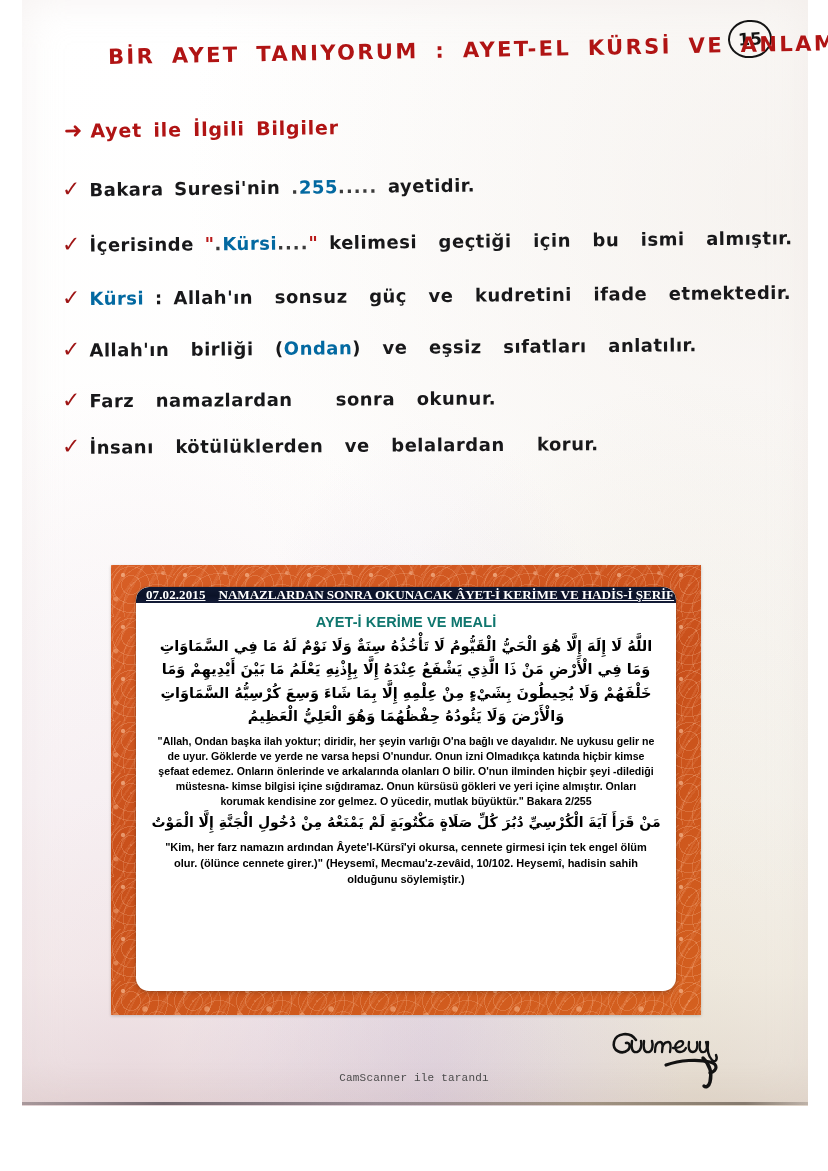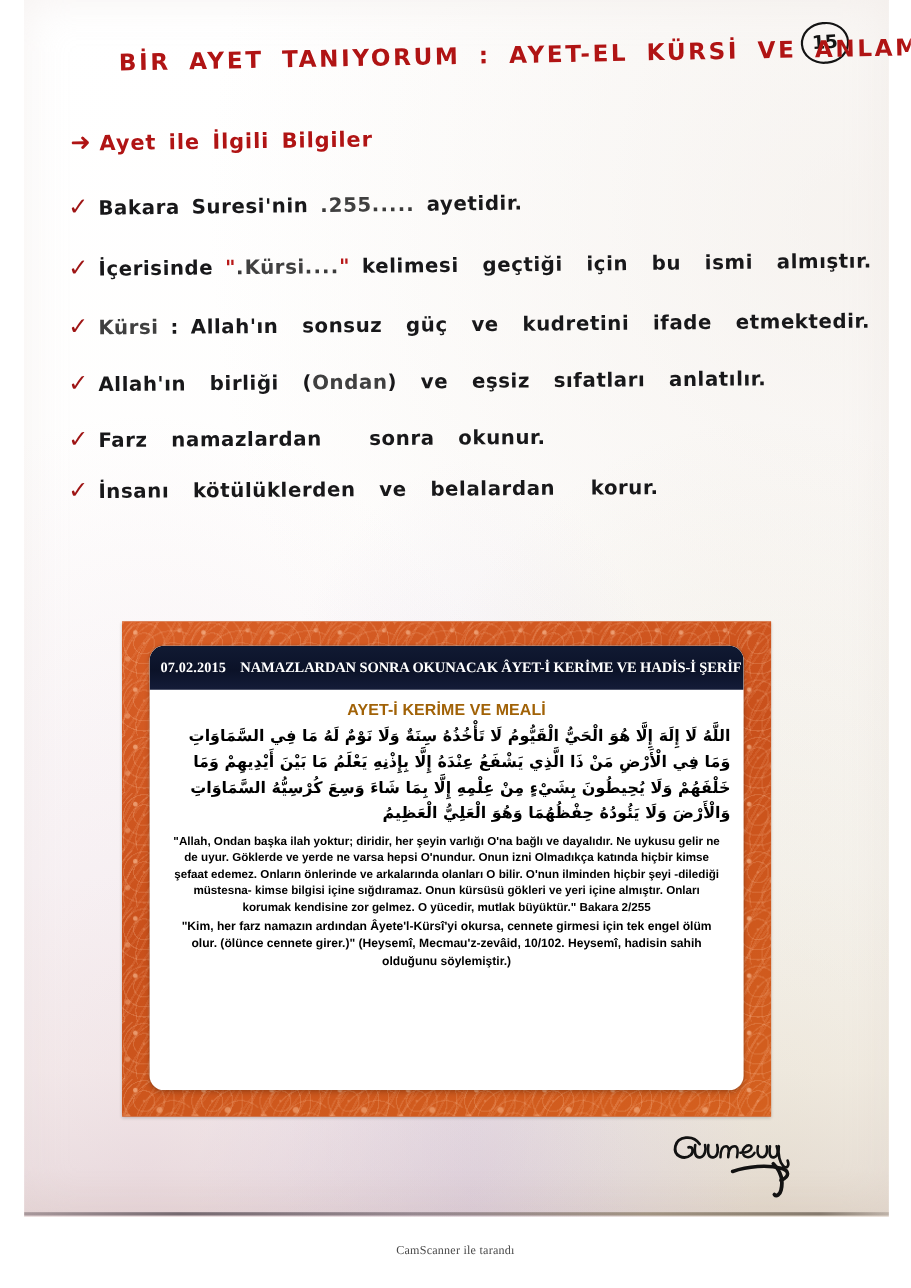--- a/index.html
+++ b/index.html
@@ -130,21 +130,21 @@
     font-size: 18px;
     color: #18181a;
     letter-spacing: .5px;
     word-spacing: 4px;
   }
   .blank {
     color: #3a3a3a;
     letter-spacing: 1px;
   }
   .fill {
-    color: #404040;
+    color: #0369a1;
     font-weight: 700;
     position: relative;
   }
   .quote-mark { color: #b81818; font-weight: 700; }
 
   .row1 { top: 176px; transform: rotate(-.7deg); }
   .row2 { top: 230px; transform: rotate(-.6deg); }
   .row3 { top: 284px; transform: rotate(-.5deg); }
   .row4 { top: 336px; transform: rotate(-.5deg); }
   .row5 { top: 388px; transform: rotate(-.4deg); }
@@ -183,31 +183,32 @@
     left: 25px;
     top: 22px;
     right: 25px;
     bottom: 24px;
     background: #ffffff;
     border-radius: 13px;
     overflow: hidden;
     box-shadow: 0 0 0 1px rgba(120,60,25,.18), 0 2px 5px rgba(0,0,0,.18);
   }
   #card-header {
-    height: 40px;
+    height: 16px;
     background: linear-gradient(180deg, #111a33 0%, #0b1228 55%, #141c38 100%);
     border-radius: 13px 13px 0 0;
     display: flex;
     align-items: center;
     padding: 0 8px 0 10px;
     color: #ffffff;
     font-family: "Liberation Serif", serif;
     gap: 13px;
     white-space: nowrap;
     overflow: hidden;
+    text-decoration: underline;
   }
   #card-date {
     font-family: "Liberation Serif", serif;
     font-weight: 700;
     font-size: 13px;
     letter-spacing: .1px;
   }
   #card-banner-title {
     font-family: "Liberation Serif", serif;
     font-weight: 700;
@@ -219,30 +220,30 @@
     padding: 7px 12px 6px 12px;
     text-align: center;
     color: #000;
   }
   .section-title {
     font-family: "Liberation Sans", sans-serif;
     font-weight: 700;
     font-size: 14.5px;
     letter-spacing: .1px;
     margin: 4px 0 5px 0;
-    color: #a16207;
+    color: #0f766e;
   }
   .arabic {
     direction: rtl;
     font-family: "DejaVu Sans", sans-serif;
     font-size: 14.5px;
     line-height: 1.62;
     color: #000;
     margin: 0 auto 5px auto;
-    text-align: right;
+    text-align: center;
     max-width: 520px;
     font-weight: 600;
   }
   .arabic.hadith { font-size: 14px; margin-bottom: 6px; }
   .meal {
     font-family: "Liberation Sans", sans-serif;
     font-size: 10.6px;
     line-height: 1.42;
     color: #000;
     text-align: center;
@@ -257,24 +258,24 @@
     left: 606px;
     top: 1024px;
     width: 140px;
     height: 66px;
   }
 
   
   #footer {
     position: absolute;
     left: 0;
-    top: 1131px;
+    top: 1072px;
     width: 828px;
     text-align: center;
-    font-family: Liberation Serif, serif;
+    font-family: Liberation Mono, monospace;
     font-size: 11px;
     color: #4a4a4a;
     letter-spacing: .2px;
   }
 </style>
 </head>
 <body>
 
 <div id="sheet"></div>
 <div id="sheet-edge"></div>
@@ -322,20 +323,21 @@
   <div class="ornament"></div>
   <div id="card-inner">
     <div id="card-header">
       <span id="card-date">07.02.2015</span>
       <span id="card-banner-title">NAMAZLARDAN SONRA OKUNACAK ÂYET-İ KERİME VE  HADİS-İ ŞERİF</span>
     </div>
     <div id="card-body">
       <div class="section-title">AYET-İ KERİME VE MEALİ</div>
       <div class="arabic">اللَّهُ لَا إِلَهَ إِلَّا هُوَ الْحَيُّ الْقَيُّومُ لَا تَأْخُذُهُ سِنَةٌ وَلَا نَوْمٌ لَهُ مَا فِي السَّمَاوَاتِ وَمَا فِي الْأَرْضِ مَنْ ذَا الَّذِي يَشْفَعُ عِنْدَهُ إِلَّا بِإِذْنِهِ يَعْلَمُ مَا بَيْنَ أَيْدِيهِمْ وَمَا خَلْفَهُمْ وَلَا يُحِيطُونَ بِشَيْءٍ مِنْ عِلْمِهِ إِلَّا بِمَا شَاءَ وَسِعَ كُرْسِيُّهُ السَّمَاوَاتِ وَالْأَرْضَ وَلَا يَئُودُهُ حِفْظُهُمَا وَهُوَ الْعَلِيُّ الْعَظِيمُ</div>
       <div class="meal">"Allah, Ondan başka ilah yoktur; diridir, her şeyin varlığı O'na bağlı ve dayalıdır. Ne uykusu gelir ne de uyur. Göklerde ve yerde ne varsa hepsi O'nundur. Onun izni Olmadıkça katında hiçbir kimse şefaat edemez. Onların önlerinde ve arkalarında olanları O bilir. O'nun ilminden hiçbir şeyi -dilediği müstesna- kimse bilgisi içine sığdıramaz. Onun kürsüsü gökleri ve yeri içine almıştır. Onları korumak kendisine zor gelmez. O yücedir, mutlak büyüktür." Bakara 2/255</div>
+      <div class="arabic hadith">مَنْ قَرَأَ آيَةَ الْكُرْسِيِّ دُبُرَ كُلِّ صَلَاةٍ مَكْتُوبَةٍ لَمْ يَمْنَعْهُ مِنْ دُخُولِ الْجَنَّةِ إِلَّا الْمَوْتُ</div>
       <div class="meal hadith-meal">"Kim, her farz namazın ardından Âyete'l-Kürsî'yi okursa, cennete girmesi için tek engel ölüm olur. (ölünce cennete girer.)" (Heysemî, Mecmau'z-zevâid, 10/102. Heysemî, hadisin sahih olduğunu söylemiştir.)</div>
     </div>
   </div>
 </div>
 
 <div id="signature">
   <svg width="140" height="66" viewBox="0 0 140 66">
     <g fill="none" stroke="#121212" stroke-linecap="round" stroke-linejoin="round">
       <path d="M30 16 C24 7, 10 9, 8 18 C6 27, 16 31, 22 26 C25 23, 24 18, 20 19" stroke-width="2.6"></path>
       <path d="M26 17 C25 24, 26 29, 31 28 C35 27, 36 21, 35 17" stroke-width="2.4"></path>

